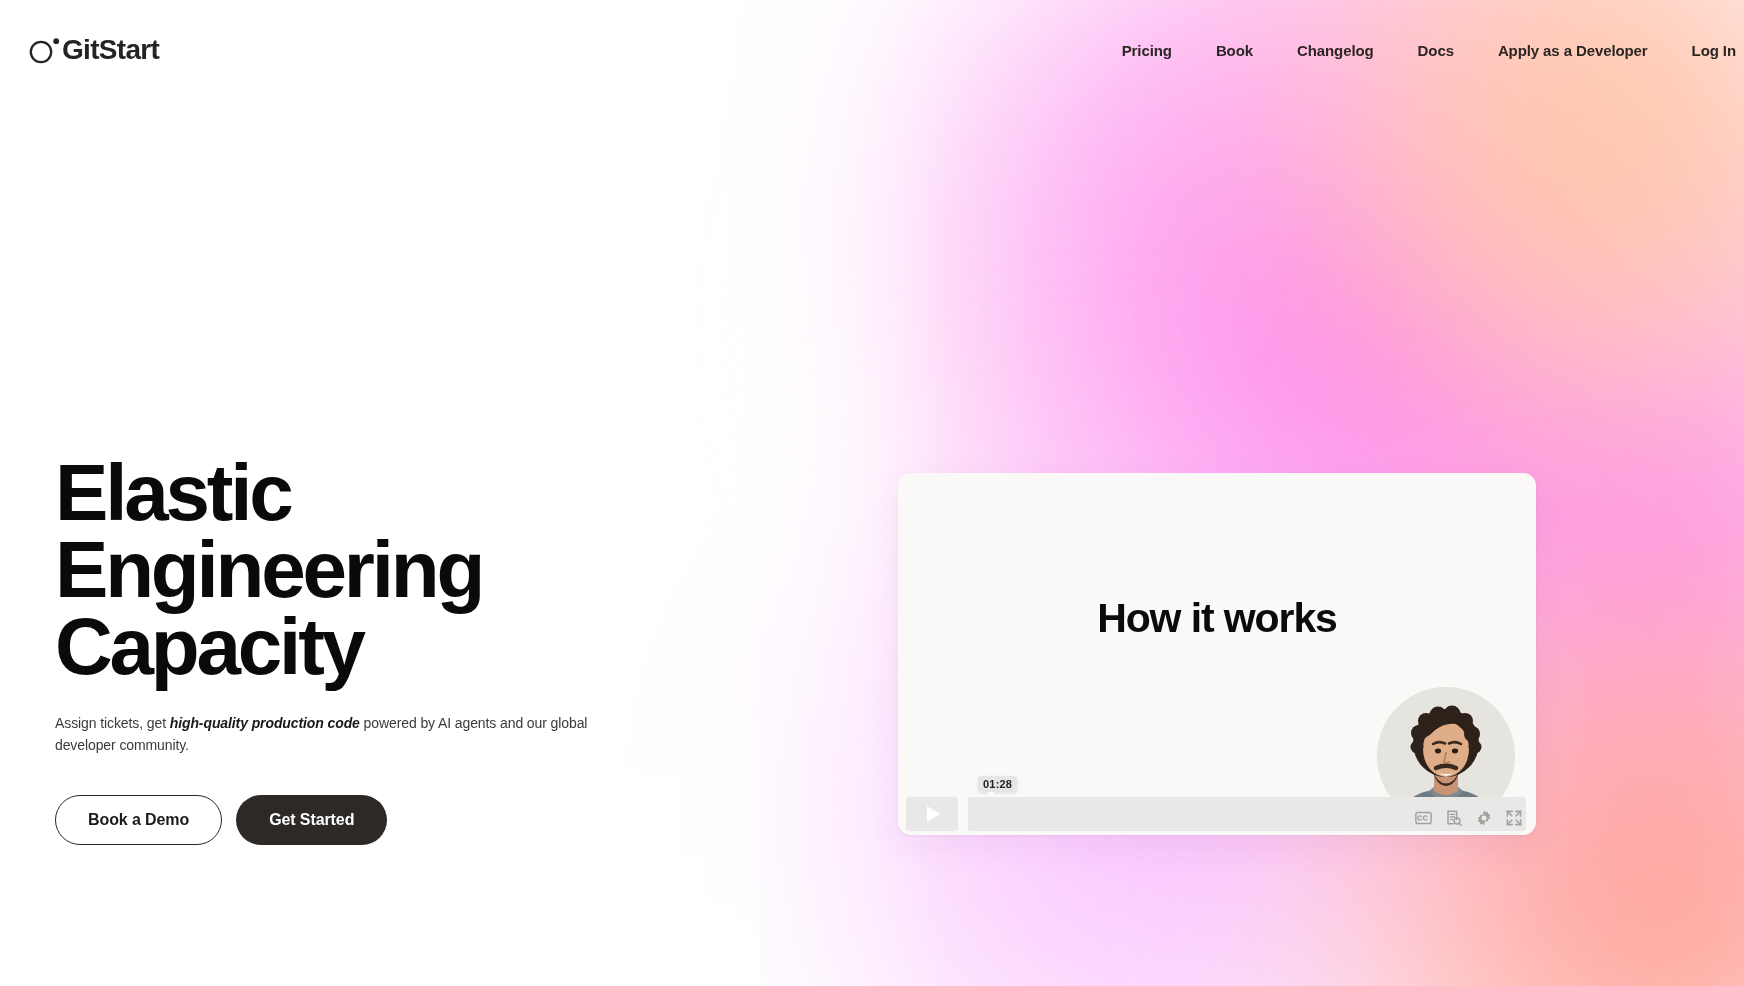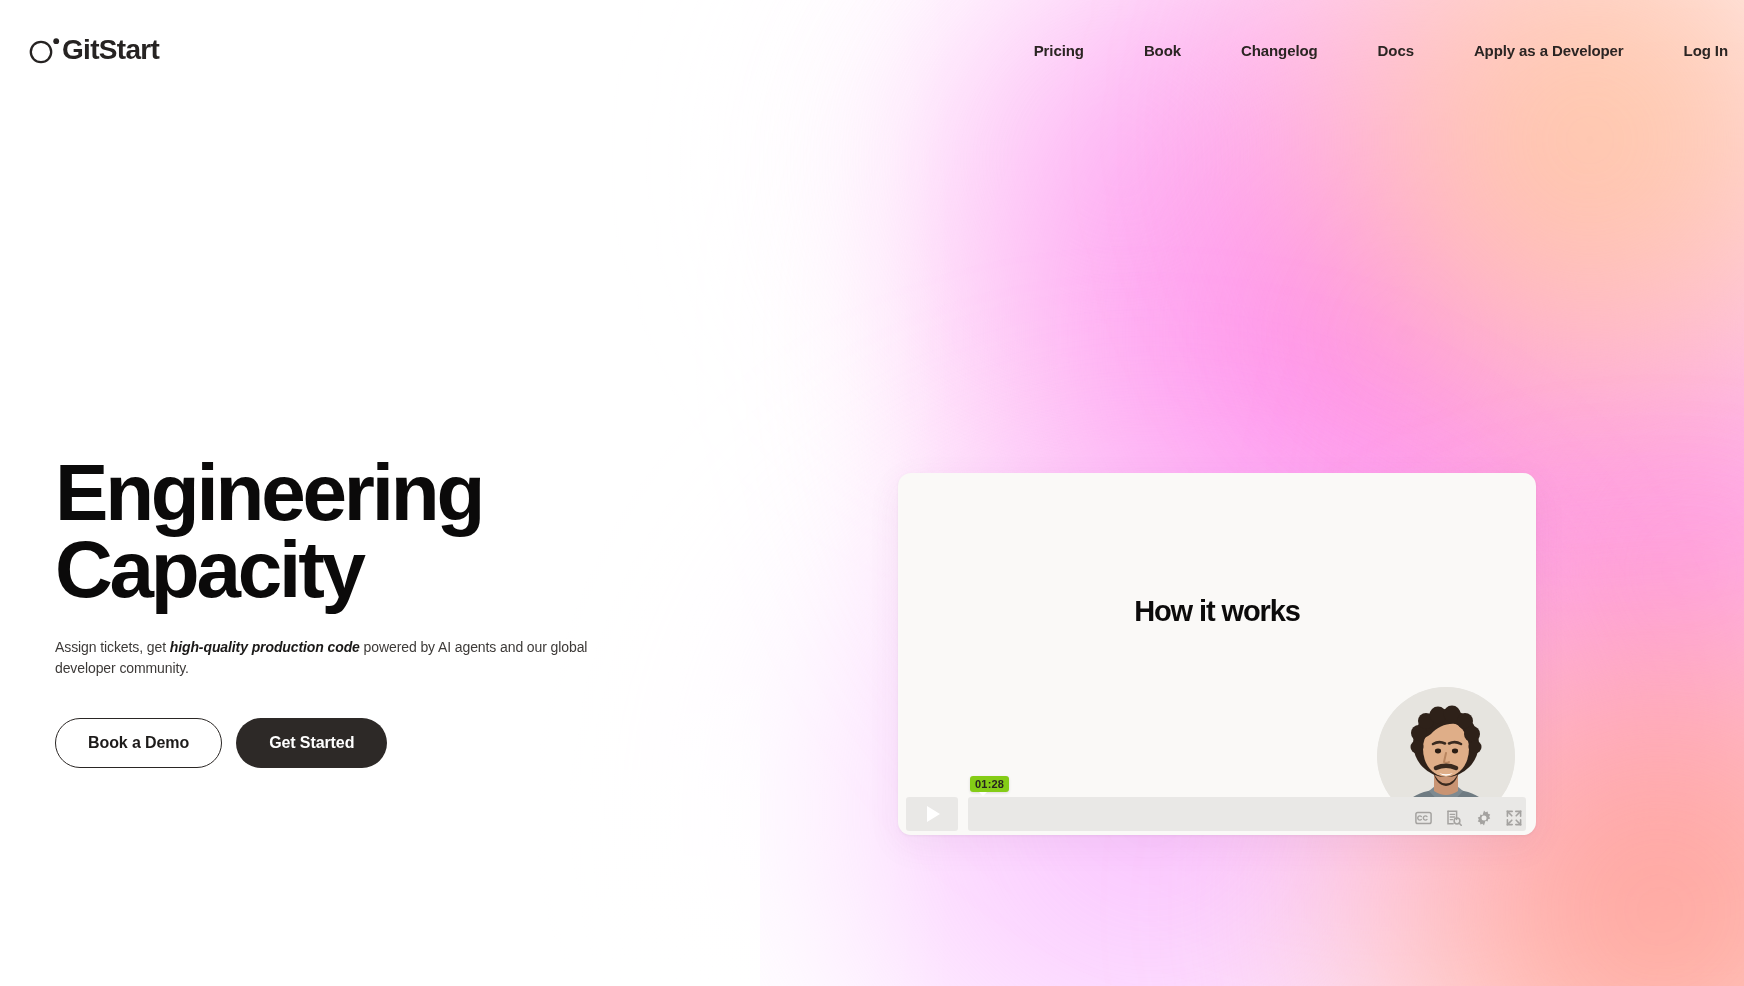--- a/index.html
+++ b/index.html
@@ -62,22 +62,22 @@
   }
   .logo { display:flex; align-items:center; gap:0; cursor:pointer; }
   .logo-mark { display:block; }
   .logo-word {
     font-size:28px; font-weight:700; letter-spacing:-0.7px;
     color:#262322; line-height:1;
   }
 
   nav {
     margin-left:auto;
-    display:flex; align-items:center; gap:16px;
-    padding-right:8px;
+    display:flex; align-items:center; gap:0;
+    padding-right:0;
   }
   nav a {
     font-size:15px; font-weight:700; color:#2b2523;
     text-decoration:none; white-space:nowrap;
     padding:8px 22px; letter-spacing:-0.1px;
   }
   nav a:last-child { padding-right:8px; }
 
   
   .hero {
@@ -115,21 +115,21 @@
     position:absolute; left:898px; top:473px;
     width:638px; height:362px;
     background:#faf9f7;
     border-radius:13px;
     box-shadow:0 1px 3px rgba(0,0,0,0.05), 0 10px 34px rgba(120,60,110,0.07);
     overflow:hidden; z-index:4;
   }
   .video-title {
     position:absolute; left:0; right:0; top:122px;
     text-align:center;
-    font-size:29px; font-weight:800; letter-spacing:-1.1px; color:#0c0b0b;
+    font-size:41px; font-weight:800; letter-spacing:-1.1px; color:#0c0b0b;
   }
   .webcam {
     position:absolute; right:21px; bottom:10px;
     width:138px; height:138px; border-radius:50%;
     background:#e8e6e2; overflow:hidden;
   }
   .webcam svg { display:block; width:100%; height:100%; }
 
   
   .controls {
@@ -147,22 +147,22 @@
     border-left:13px solid #ffffff;
     border-top:8px solid transparent;
     border-bottom:8px solid transparent;
     margin-left:3px;
   }
   .progress-wrap { position:relative; flex:1 1 auto; height:34px; display:flex; align-items:center; }
   .progress-track {
     width:100%; height:34px; background:#e9e8e6; border-radius:3px; cursor:pointer;
   }
   .time-badge {
-    position:absolute; left:2px; top:-21px;
-    background:#84cc16; color:#27231f;
+    position:absolute; left:10px; top:-21px;
+    background:#e5e5e5; color:#27231f;
     font-size:11px; font-weight:600;
     padding:2px 5px; border-radius:3px;
     box-shadow:0 1px 3px rgba(0,0,0,0.12);
     letter-spacing:0.2px;
   }
   .time-badge::after {
     content:""; position:absolute; left:9px; bottom:-4px;
     border-left:4px solid transparent; border-right:4px solid transparent;
     border-top:4px solid #ffffff;
   }
@@ -205,20 +205,21 @@
     <a href="#">Docs</a>
     <a href="#">Apply as a Developer</a>
     <a href="#">Log In</a>
   </nav>
 
 </header>
 
 <section class="hero">
 
   <h1 class="headline">
+    <span>Elastic</span>
     <span>Engineering</span>
     <span>Capacity</span>
   </h1>
 
   <p class="sub"><span>Assign tickets, get </span><b>high-quality production code</b><span> powered by AI agents and our global developer community.</span></p>
 
   <div class="cta-row">
     <button class="btn btn-outline">Book a Demo</button>
     <button class="btn btn-solid">Get Started</button>
   </div>

